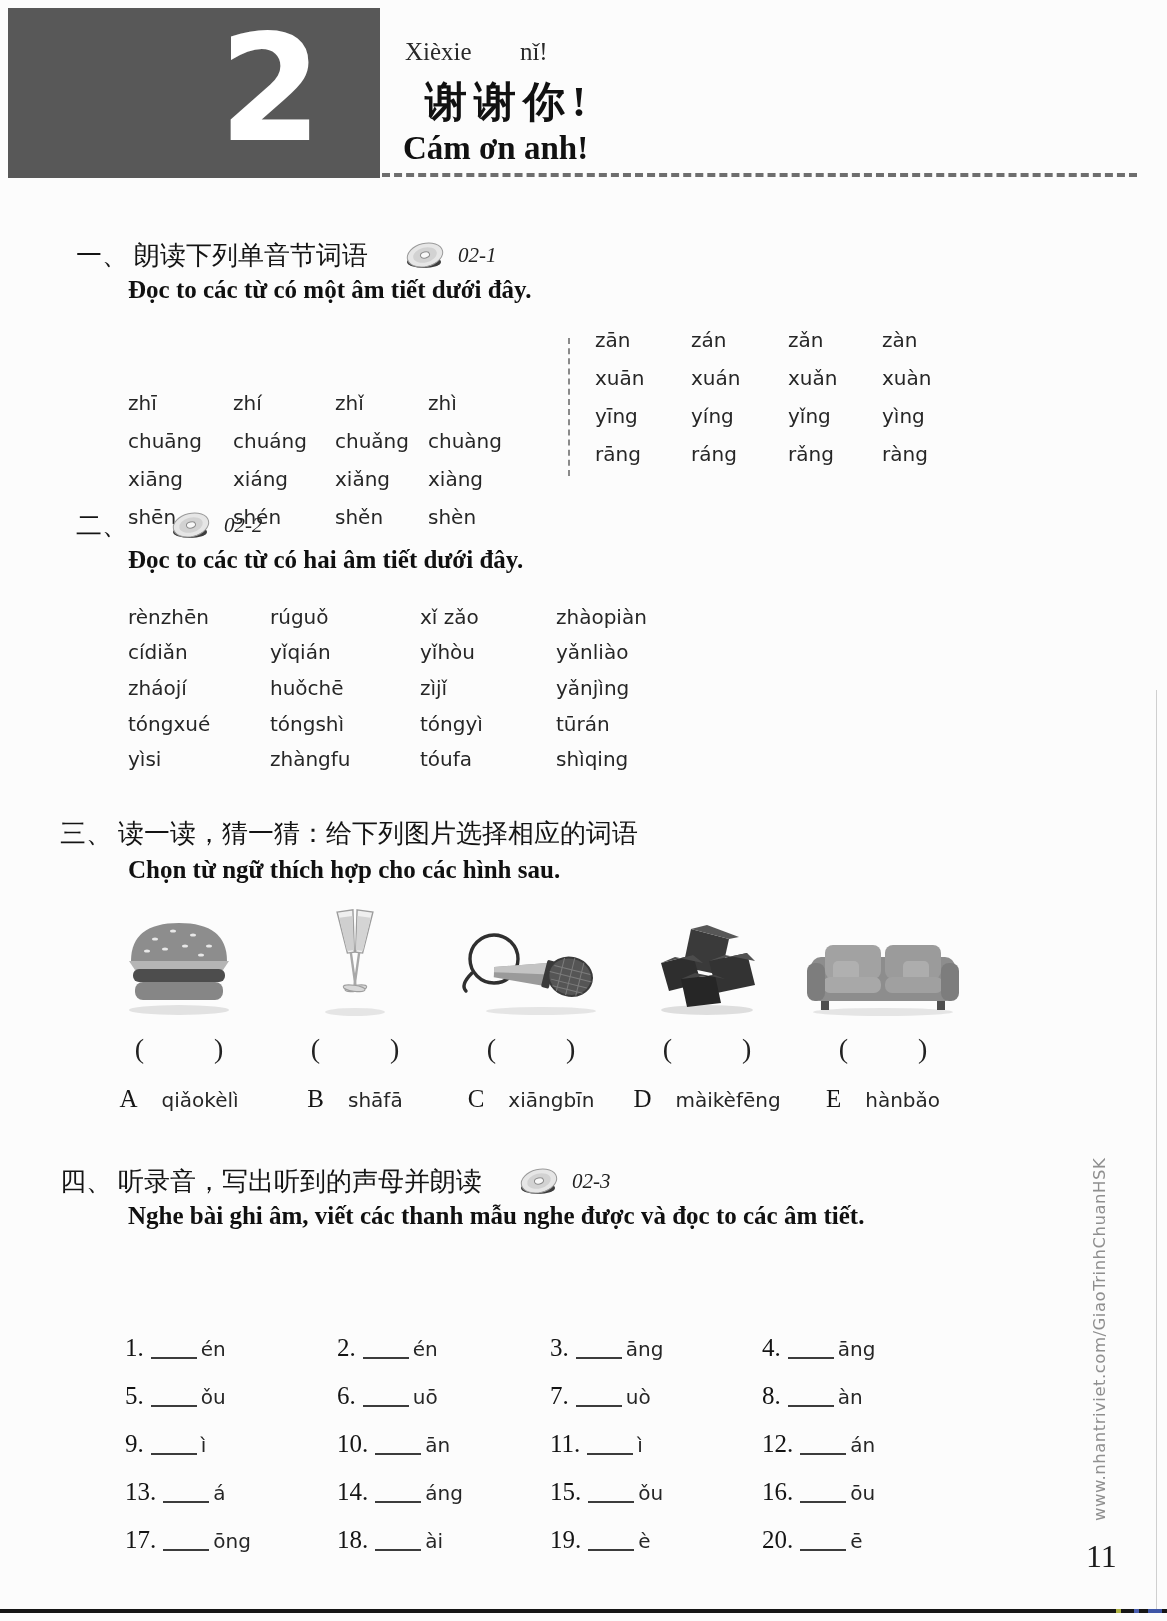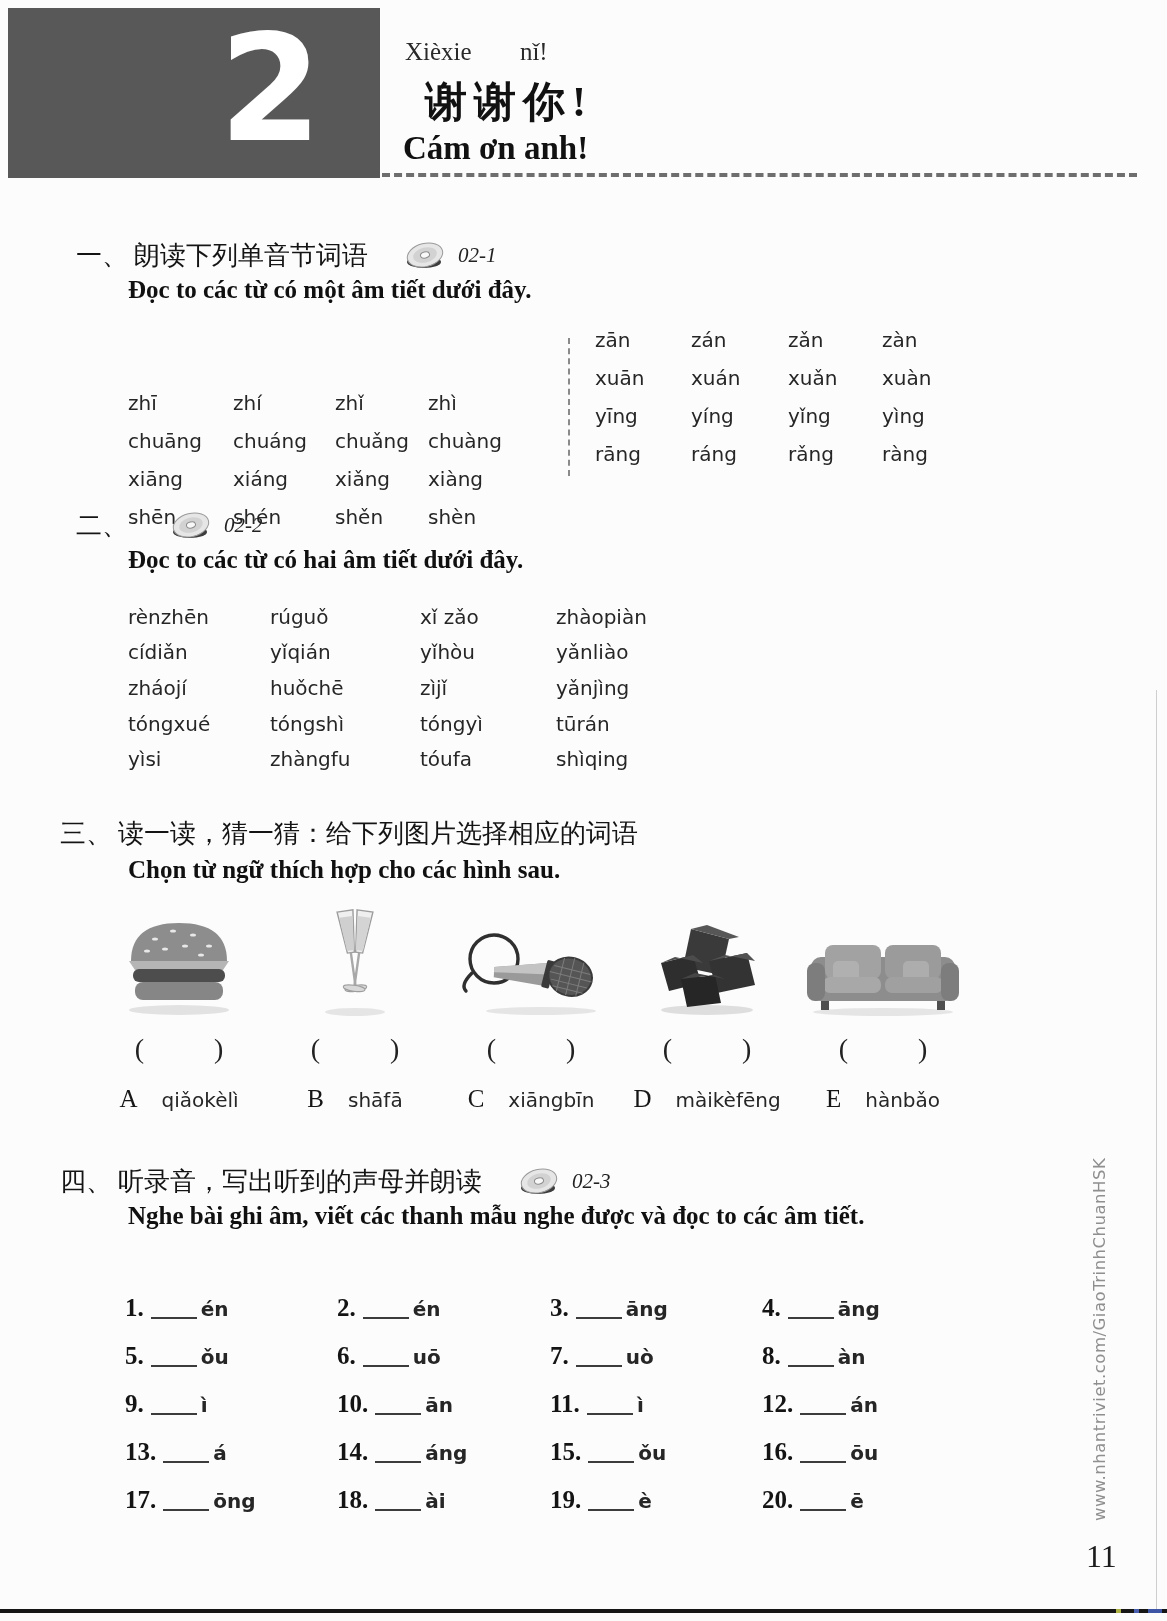--- a/index.html
+++ b/index.html
@@ -36,22 +36,22 @@
   
   .s3-row{position:absolute;left:95px;top:903px;width:872px;display:flex;justify-content:space-between;}
   .s3-cell{width:168px;display:flex;flex-direction:column;align-items:center;}
   .img-box{height:114px;display:flex;align-items:flex-end;justify-content:center;}
   .paren{margin-top:16px;font-size:28px;color:#222;white-space:pre;}
   .option{margin-top:20px;white-space:nowrap;}
   .opt-letter{font-size:25px;color:#161616;}
   .opt-word{font-family:"DejaVu Sans",sans-serif;font-size:20px;color:#262626;margin-left:24px;}
 
   
-  .s4-grid{position:absolute;left:125px;top:1284px;display:grid;
-           grid-template-columns:212px 213px 212px 212px;grid-auto-rows:48px;align-items:center;font-weight:bold;}
+  .s4-grid{position:absolute;left:125px;top:1324px;display:grid;
+           grid-template-columns:212px 213px 212px 212px;grid-auto-rows:48px;align-items:center;}
   .s4-item{white-space:nowrap;}
   .q-num{font-size:25px;color:#141414;}
   .blank-line{display:inline-block;width:46px;height:1px;border-bottom:2px solid #3c3c3c;
               margin:0 4px 0 7px;transform:translateY(3px);}
   .final{font-family:"DejaVu Sans",sans-serif;font-size:20px;color:#262626;}
 
   
   .watermark{position:absolute;left:1090px;top:1133px;height:388px;width:24px;
              writing-mode:vertical-rl;transform:rotate(180deg);
              font-family:"DejaVu Sans",sans-serif;font-size:16.5px;color:#8f8f8f;letter-spacing:.5px;}

